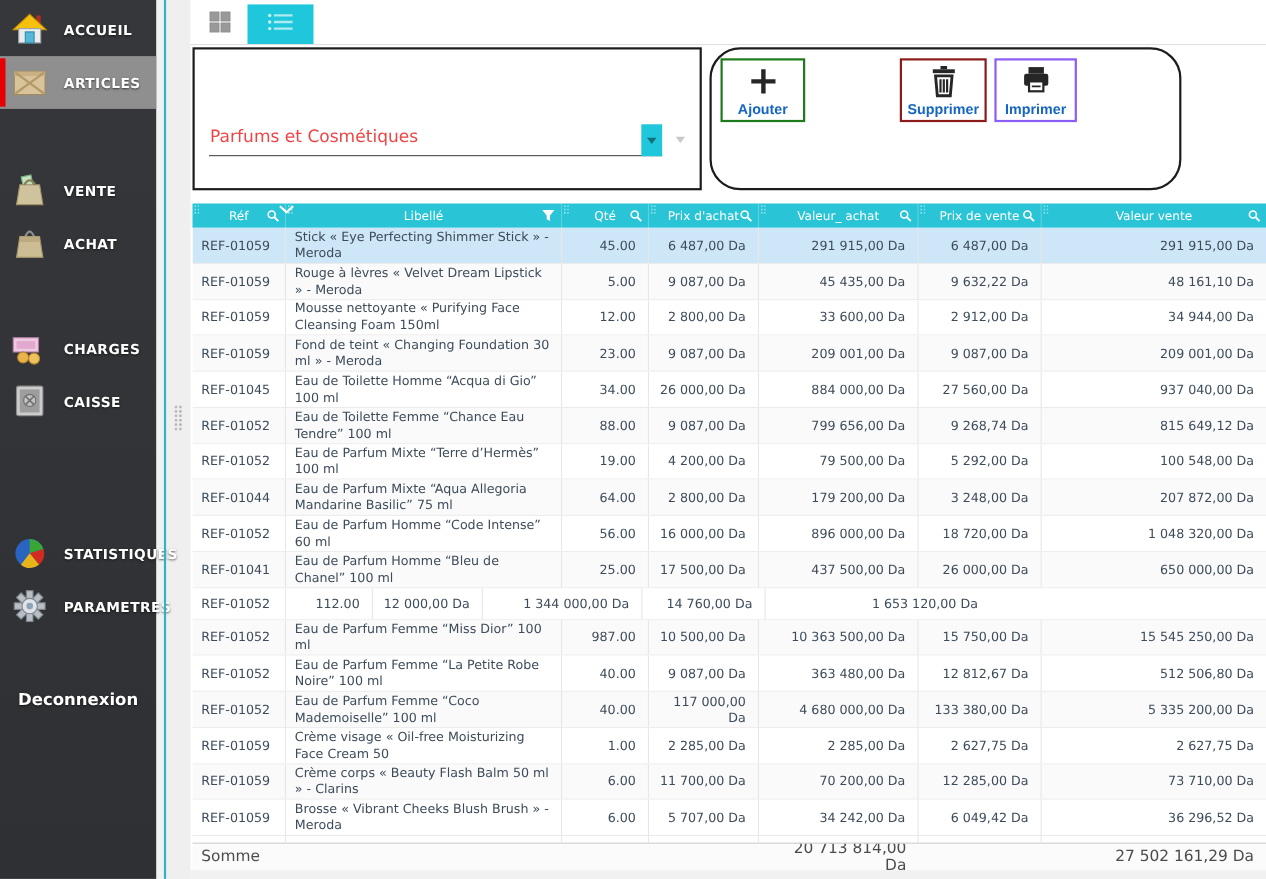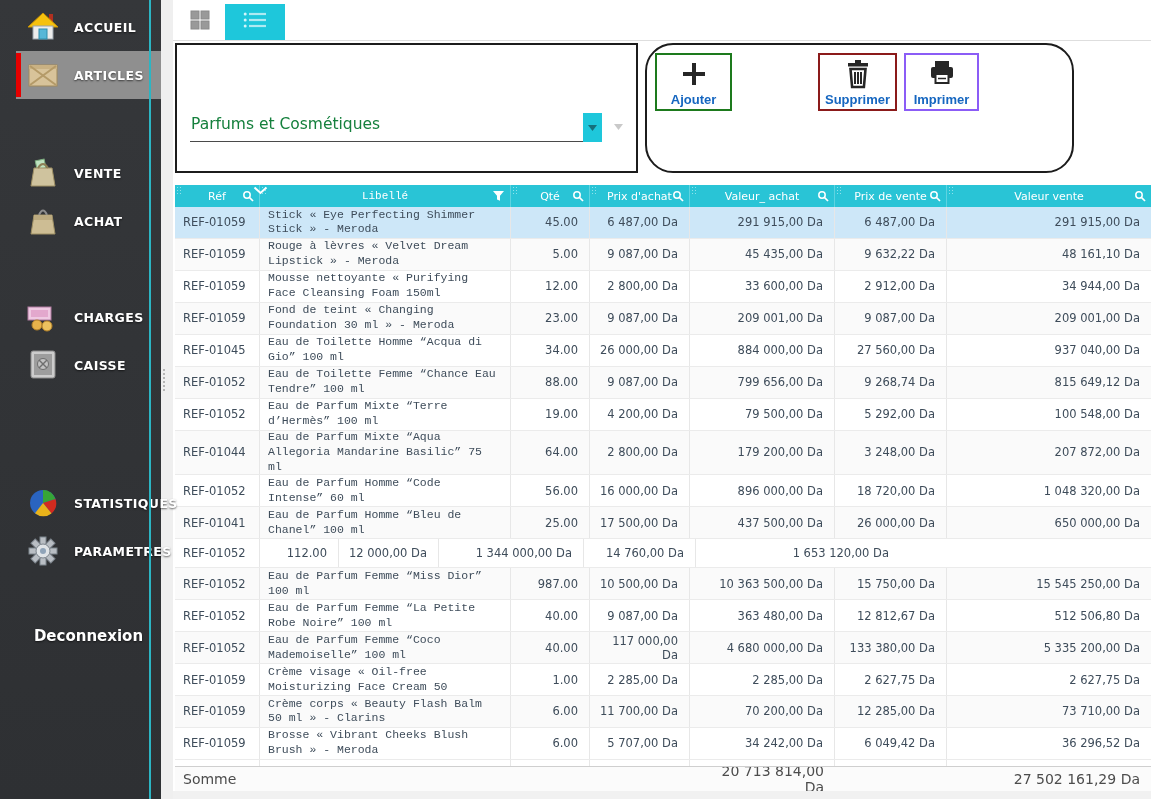--- a/index.html
+++ b/index.html
@@ -1,20 +1,20 @@
 <!DOCTYPE html>
 <html><head>
 <meta charset="utf-8">
 <style>
   * { margin:0; padding:0; box-sizing:border-box; }
   html,body { width:1151px; height:799px; overflow:hidden; font-family:"DejaVu Sans","Liberation Sans",sans-serif; background:#f1f1f1; }
   .app { position:relative; width:1151px; height:799px; }
 
   
-  .sidebar { position:absolute; left:0; top:0; width:161px; height:799px; background:linear-gradient(180deg,#35373a 0%,#2e3033 100%); z-index:3;padding-left:16px; }
+  .sidebar { position:absolute; left:0; top:0; width:142px; height:799px; background:linear-gradient(180deg,#35373a 0%,#2e3033 100%); z-index:3; }
   .sidebar-accent { position:absolute; left:149px; top:0; width:2px; height:799px; background:#2cb5c3; z-index:3; }
   .splitter-strip { position:absolute; left:151px; top:0; width:22px; height:799px; background:#efefef; z-index:2; }
   .grip { position:absolute; left:7px; top:368px; width:8px; height:24px;
           background-image:radial-gradient(circle,#b5b5b5 1px,transparent 1.4px); background-size:4px 4px; }
   .nav-item { display:flex; align-items:center; height:48px; position:relative; cursor:pointer; }
   .nav-item .nicon { width:36px; height:36px; margin-left:9px; flex:none; display:flex; align-items:center; justify-content:center; }
   .nav-label { color:#ffffff; font-weight:bold; font-size:12.5px; letter-spacing:.4px; margin-left:13px; text-shadow:0 1px 2px rgba(0,0,0,.6); }
   .nav-item.active { background:#8f8f8f; }
   .nav-item.active::before { content:""; position:absolute; left:0; top:2px; bottom:2px; width:5px; background:#e60000; }
   .sp-49 { height:50px; } .sp-48 { height:48px; } .sp-90 { height:90px; }
@@ -26,21 +26,21 @@
 
   .tabbar { position:absolute; left:0; top:0; right:0; height:41px; background:#fff; border-bottom:1px solid #dedede; display:flex; align-items:flex-end; padding-left:2px; }
   .tab { width:50px; height:36px; display:flex; align-items:center; justify-content:center; cursor:pointer; background:#fff; }
   .tab.active { width:60px; background:#1ec7db; }
 
   .panel { position:absolute; top:43px; height:130px; background:#fff; border:2px solid #1c1c1c; }
   .filter-panel { left:2px; width:463px; }
   .actions-panel { left:472px; width:429px;border-radius:28px; }
 
   .combo { position:absolute; left:13px; top:55px; width:412px; height:42px; border-bottom:1px solid #4a4a4a; cursor:pointer; }
-  .combo-text { position:absolute; left:1px; bottom:8px; font-size:15.5px; color:#15803d; }
+  .combo-text { position:absolute; left:1px; bottom:8px; font-size:15.5px; color:#ef4444; }
   .combo-btn { position:absolute; right:0; bottom:-1px; width:19px; height:29px; background:#1ec7db; display:flex; align-items:center; justify-content:center; }
   .combo-ghost { position:absolute; left:437px; top:70px; }
 
   .btn { position:absolute; top:8px; height:58px; background:#fff; display:flex; flex-direction:column; align-items:center; justify-content:space-between; padding:4px 2px 2px 2px; cursor:pointer; }
   .btn-label { color:#1566c0; font-weight:bold; font-size:13px; font-family:"Liberation Sans",sans-serif; }
   .btn-add { left:8px; width:77px; border:2px solid #1d7a1d; }
   .btn-del { left:171px; width:79px; border:2px solid #8b1a1a; }
   .btn-print { left:257px; width:75px; border:2px solid #8b5cf6; }
 
   
@@ -52,21 +52,21 @@
   .hcell .hicon { position:absolute; right:5px; top:5px; cursor:pointer; }
   .hcell .sorticon { position:absolute; right:-9px; top:0; z-index:2; }
   .grid-body { flex:1 1 auto; display:flex; flex-direction:column; overflow:hidden; }
   .grid-row { display:flex; min-height:29px; border-bottom:1px solid #ebebeb; background:#fff; cursor:pointer; }
   .grid-row:nth-child(even) { background:#fafafa; }
   .grid-row.selected { background:#cde7f8; }
   .cell { padding:3px 8px; display:flex; align-items:center; font-size:11.5px; color:#3e4c5a; border-right:1px solid #e7e7e7; overflow:hidden; }
   .cell.num { justify-content:flex-end; text-align:right; padding-right:11px; }
   .cell.lib { line-height:1.3; }
   .col-ref { width:85px; flex:none; }
-  .col-lib { width:251px; flex:none;font-family:Liberation Mono, monospace; }
+  .col-lib { width:251px; flex:none; }
   .col-qte { width:79px; flex:none; }
   .col-pa  { width:100px; flex:none; }
   .col-va  { width:145px; flex:none; }
   .col-pv  { width:112px; flex:none; }
   .col-vv  { width:204px; flex:none; border-right:none; }
   .grid-filler { flex:1 1 auto; display:flex; }
   .grid-filler .cell { border-bottom:none; height:100%; }
   .grid-footer { flex:none; height:25px; display:flex; background:#fbfbfb; border-top:1px solid #cfcfcf; }
   .grid-footer .cell { border-right:none; font-size:14px; color:#4c4c4c; }
 </style>

